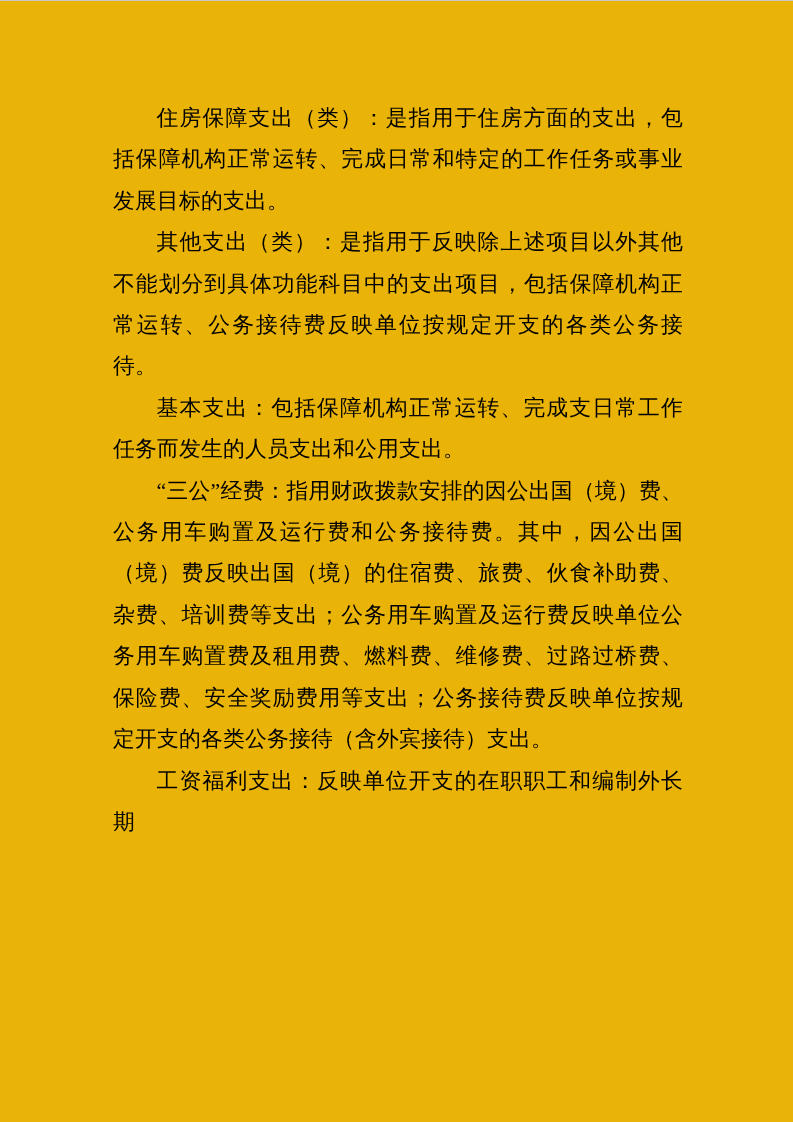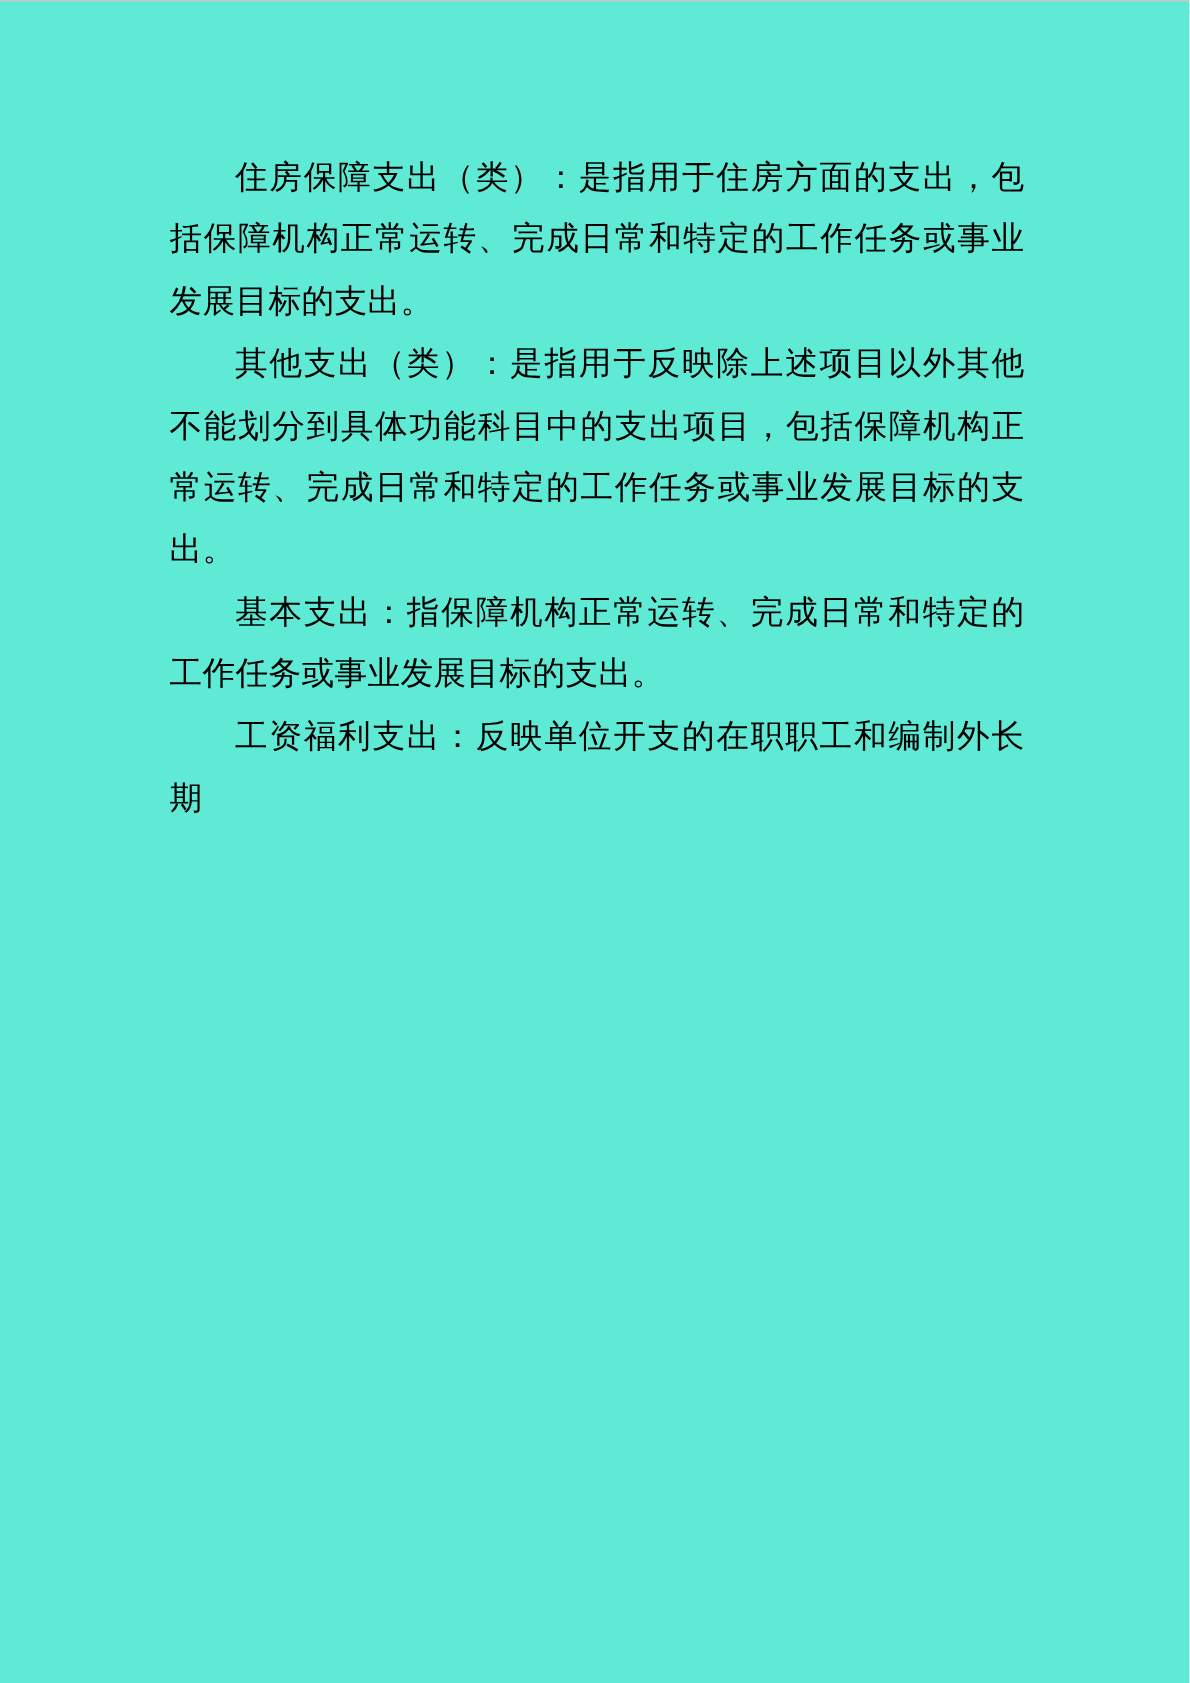--- a/index.html
+++ b/index.html
@@ -4,21 +4,21 @@
 <style>
   html, body {
     margin: 0;
     padding: 0;
     background: #ffffff;
   }
   .page {
     position: relative;
     width: 793px;
     height: 1122px;
-    background: #5eead4;
+    background: #eab308;
     box-sizing: border-box;
     border-top: 1px solid #c8c8c8;
     overflow: hidden;
   }
   .text-block {
     position: absolute;
     left: 113px;
     top: 97px;
     width: 570px;
     color: #000000;
@@ -34,17 +34,18 @@
     text-indent: 2em;
     letter-spacing: 0.2px;
   }
 </style>
 </head>
 <body>
 
 <div class="page">
   <div class="text-block">
     <p>住房保障支出（类）：是指用于住房方面的支出，包括保障机构正常运转、完成日常和特定的工作任务或事业发展目标的支出。</p>
-    <p>其他支出（类）：是指用于反映除上述项目以外其他不能划分到具体功能科目中的支出项目，包括保障机构正常运转、完成日常和特定的工作任务或事业发展目标的支出。</p>
-    <p>基本支出：指保障机构正常运转、完成日常和特定的工作任务或事业发展目标的支出。</p>
+    <p>其他支出（类）：是指用于反映除上述项目以外其他不能划分到具体功能科目中的支出项目，包括保障机构正常运转、公务接待费反映单位按规定开支的各类公务接待。</p>
+    <p>基本支出：包括保障机构正常运转、完成支日常工作任务而发生的人员支出和公用支出。</p>
+    <p>“三公”经费：指用财政拨款安排的因公出国（境）费、公务用车购置及运行费和公务接待费。其中，因公出国（境）费反映出国（境）的住宿费、旅费、伙食补助费、杂费、培训费等支出；公务用车购置及运行费反映单位公务用车购置费及租用费、燃料费、维修费、过路过桥费、保险费、安全奖励费用等支出；公务接待费反映单位按规定开支的各类公务接待（含外宾接待）支出。</p>
     <p>工资福利支出：反映单位开支的在职职工和编制外长期</p>
   </div>
 </div>
 
 </body></html>

